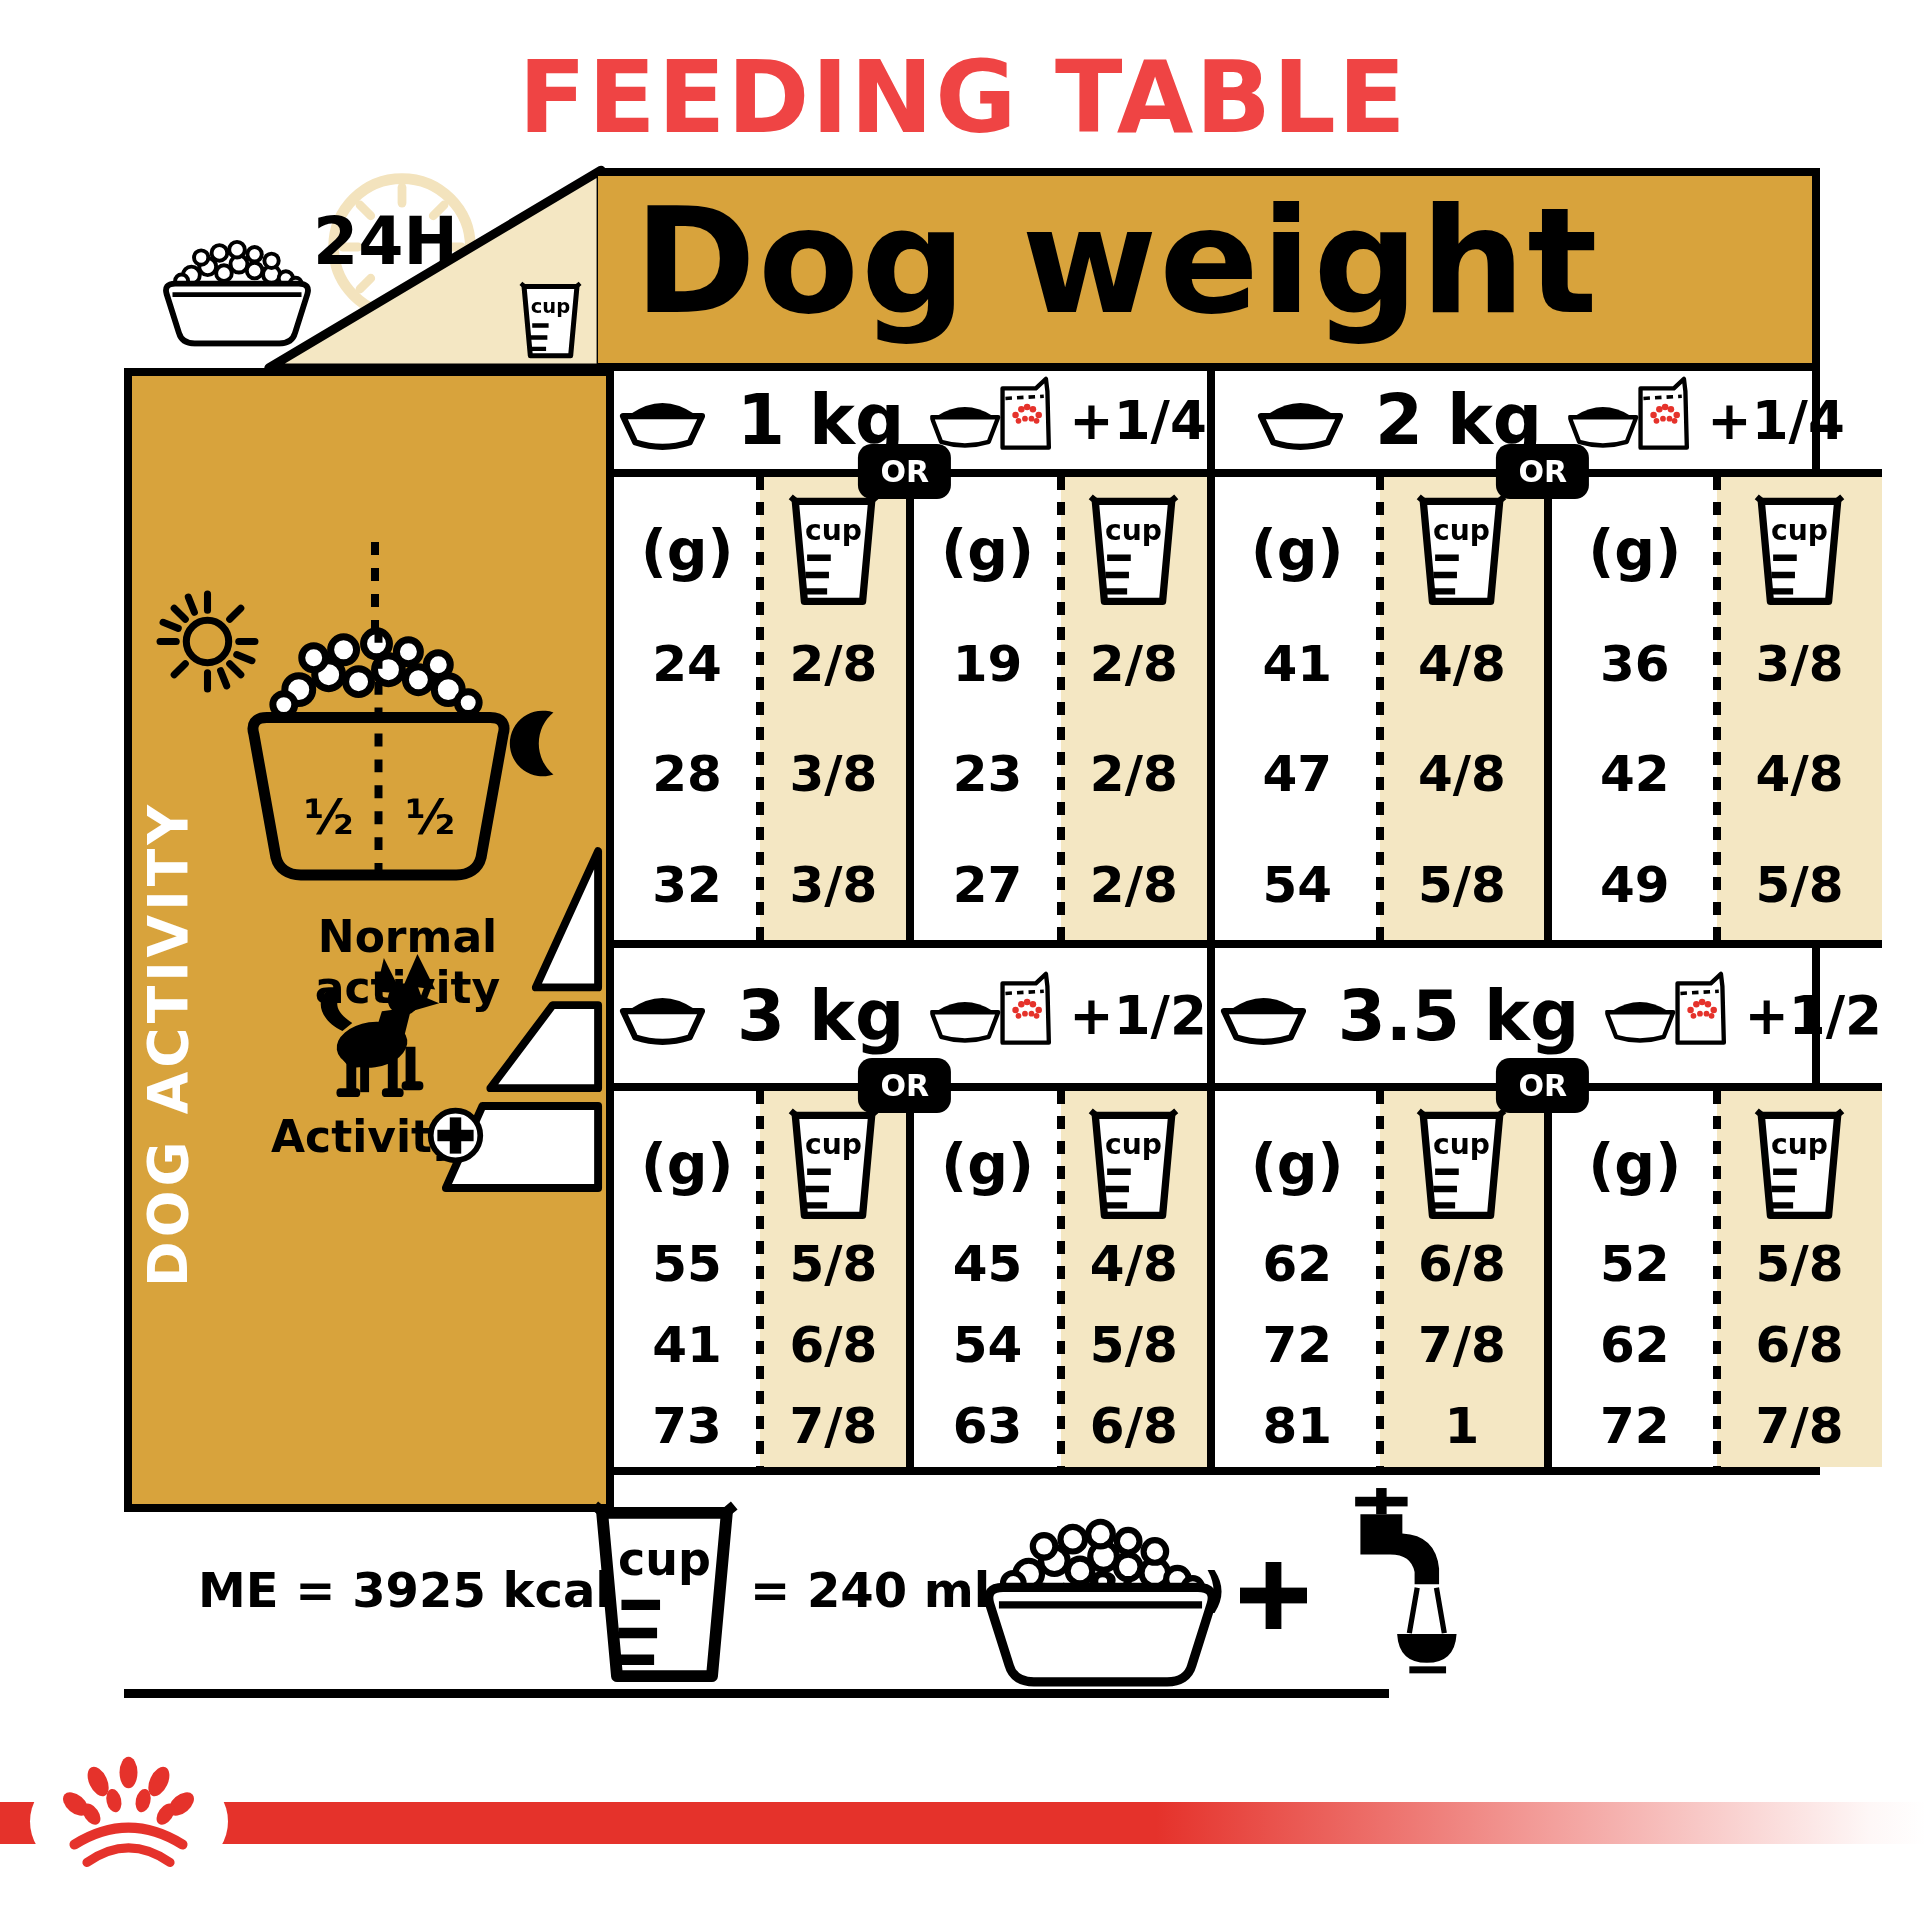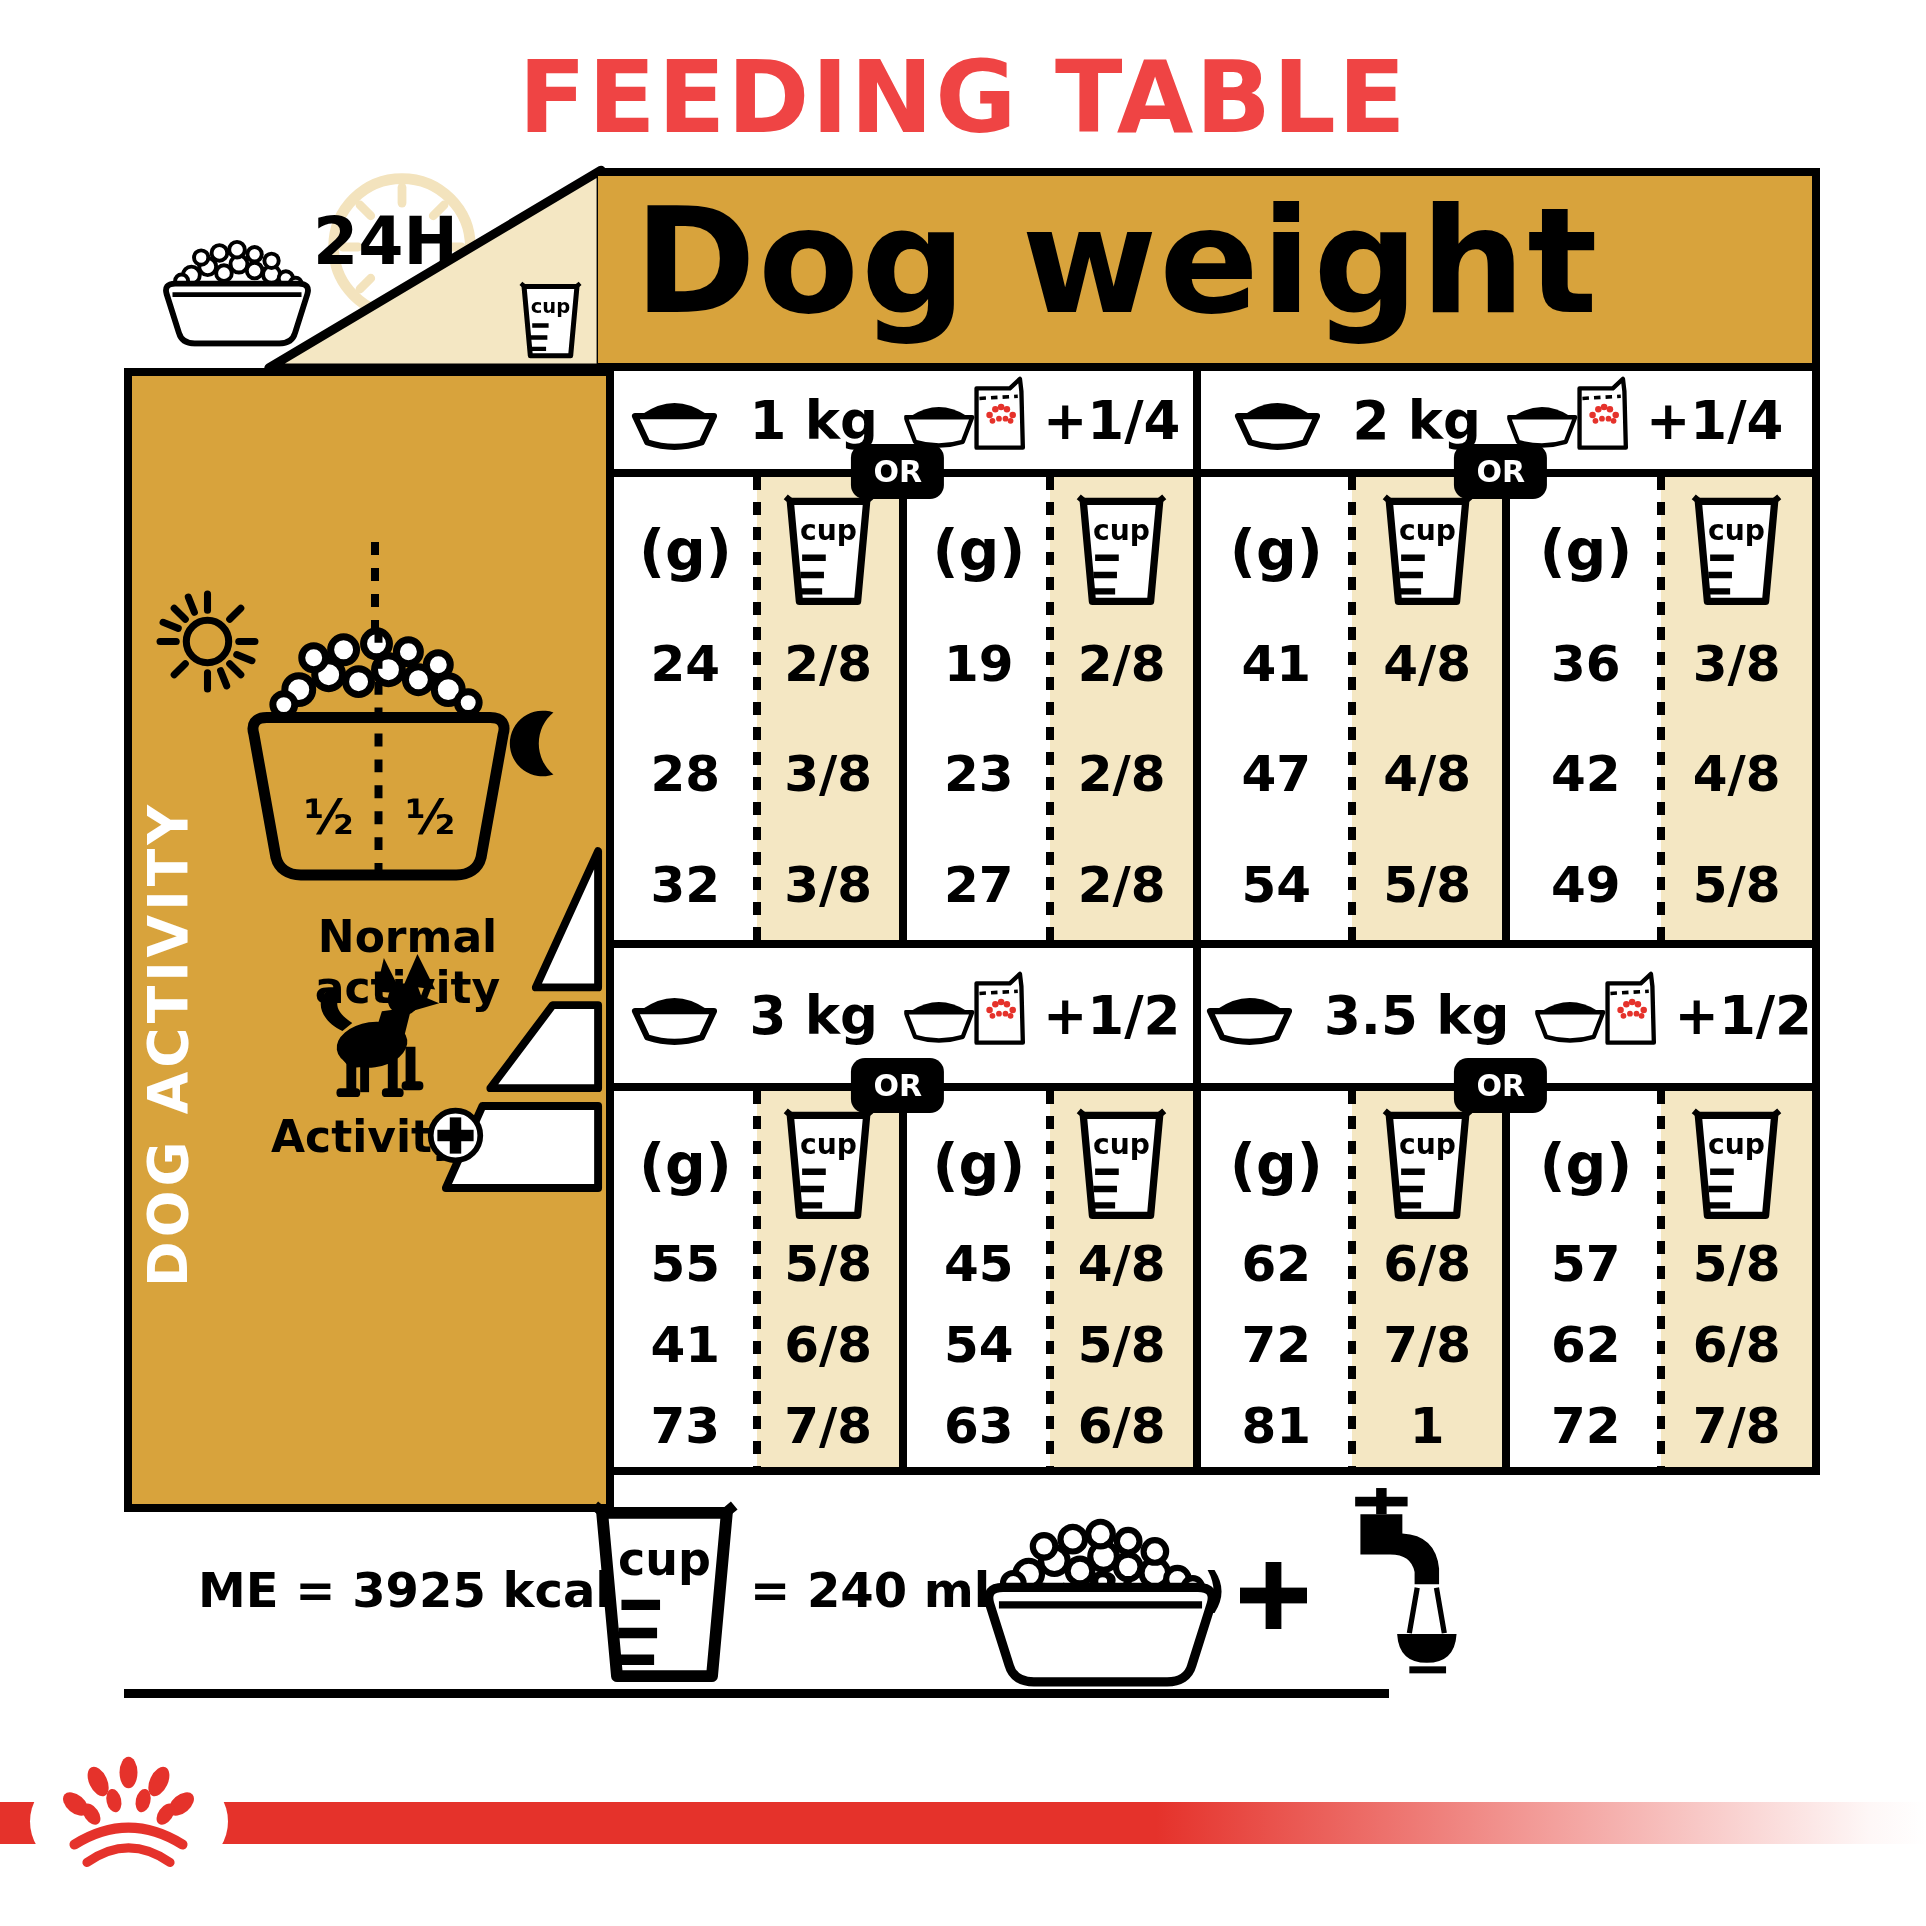--- a/index.html
+++ b/index.html
@@ -39,21 +39,21 @@
         background:#fff;border:8px solid #000;
         display:grid;grid-template-columns:1fr 1fr;grid-template-rows:577px 1fr;}
   .q{position:relative;display:flex;flex-direction:column;box-sizing:border-box;}
   .q-tl{border-right:8px solid #000;border-bottom:8px solid #000;}
   .q-tr{border-bottom:8px solid #000;}
   .q-bl{border-right:8px solid #000;}
   .qhead{position:relative;box-sizing:border-box;border-bottom:8px solid #000;
          display:flex;align-items:center;justify-content:center;gap:26px;z-index:2;}
   .qhead-t{height:106px;}
   .qhead-b{height:143px;}
-  .qweight{font-size:53px;font-weight:800;white-space:nowrap;}
+  .qweight{font-size:69px;font-weight:800;white-space:nowrap;}
   .qadd{font-size:53px;font-weight:800;margin-left:-14px;white-space:nowrap;}
   .or-tab{position:absolute;left:50%;bottom:-30px;transform:translateX(-56%);
           width:93px;height:55px;background:#000;border-radius:14px;
           color:#fff;font-size:30px;font-weight:800;display:flex;align-items:center;justify-content:center;text-align:right;}
   .qcols{flex:1;display:flex;z-index:1;}
   .col{flex:1;display:flex;flex-direction:column;position:relative;}
   .col-cup{background:#f4e7c3;}
   .col-cup::before{content:"";position:absolute;left:-4px;top:0;bottom:0;width:8px;
           background:repeating-linear-gradient(to bottom,#000 0 13px,transparent 13px 25px);}
   .col-g2{border-left:8px solid #000;}
@@ -459,21 +459,21 @@
               <svg style="width:91px;height:113px" viewBox="0 0 92 114" width="91" height="113">
                 <use href="#i-cup"></use>
               </svg>
             </div>
           <div class="cell">6/8</div>
           <div class="cell">7/8</div>
           <div class="cell">1</div>
         </div>
         <div class="col col-g2">
           <div class="colhead g-label">(g)</div>
-          <div class="cell">57</div>
+          <div class="cell">52</div>
           <div class="cell">62</div>
           <div class="cell">72</div>
         </div>
         <div class="col col-cup">
           <div class="colhead">
               <svg style="width:91px;height:113px" viewBox="0 0 92 114" width="91" height="113">
                 <use href="#i-cup"></use>
               </svg>
             </div>
           <div class="cell">5/8</div>

